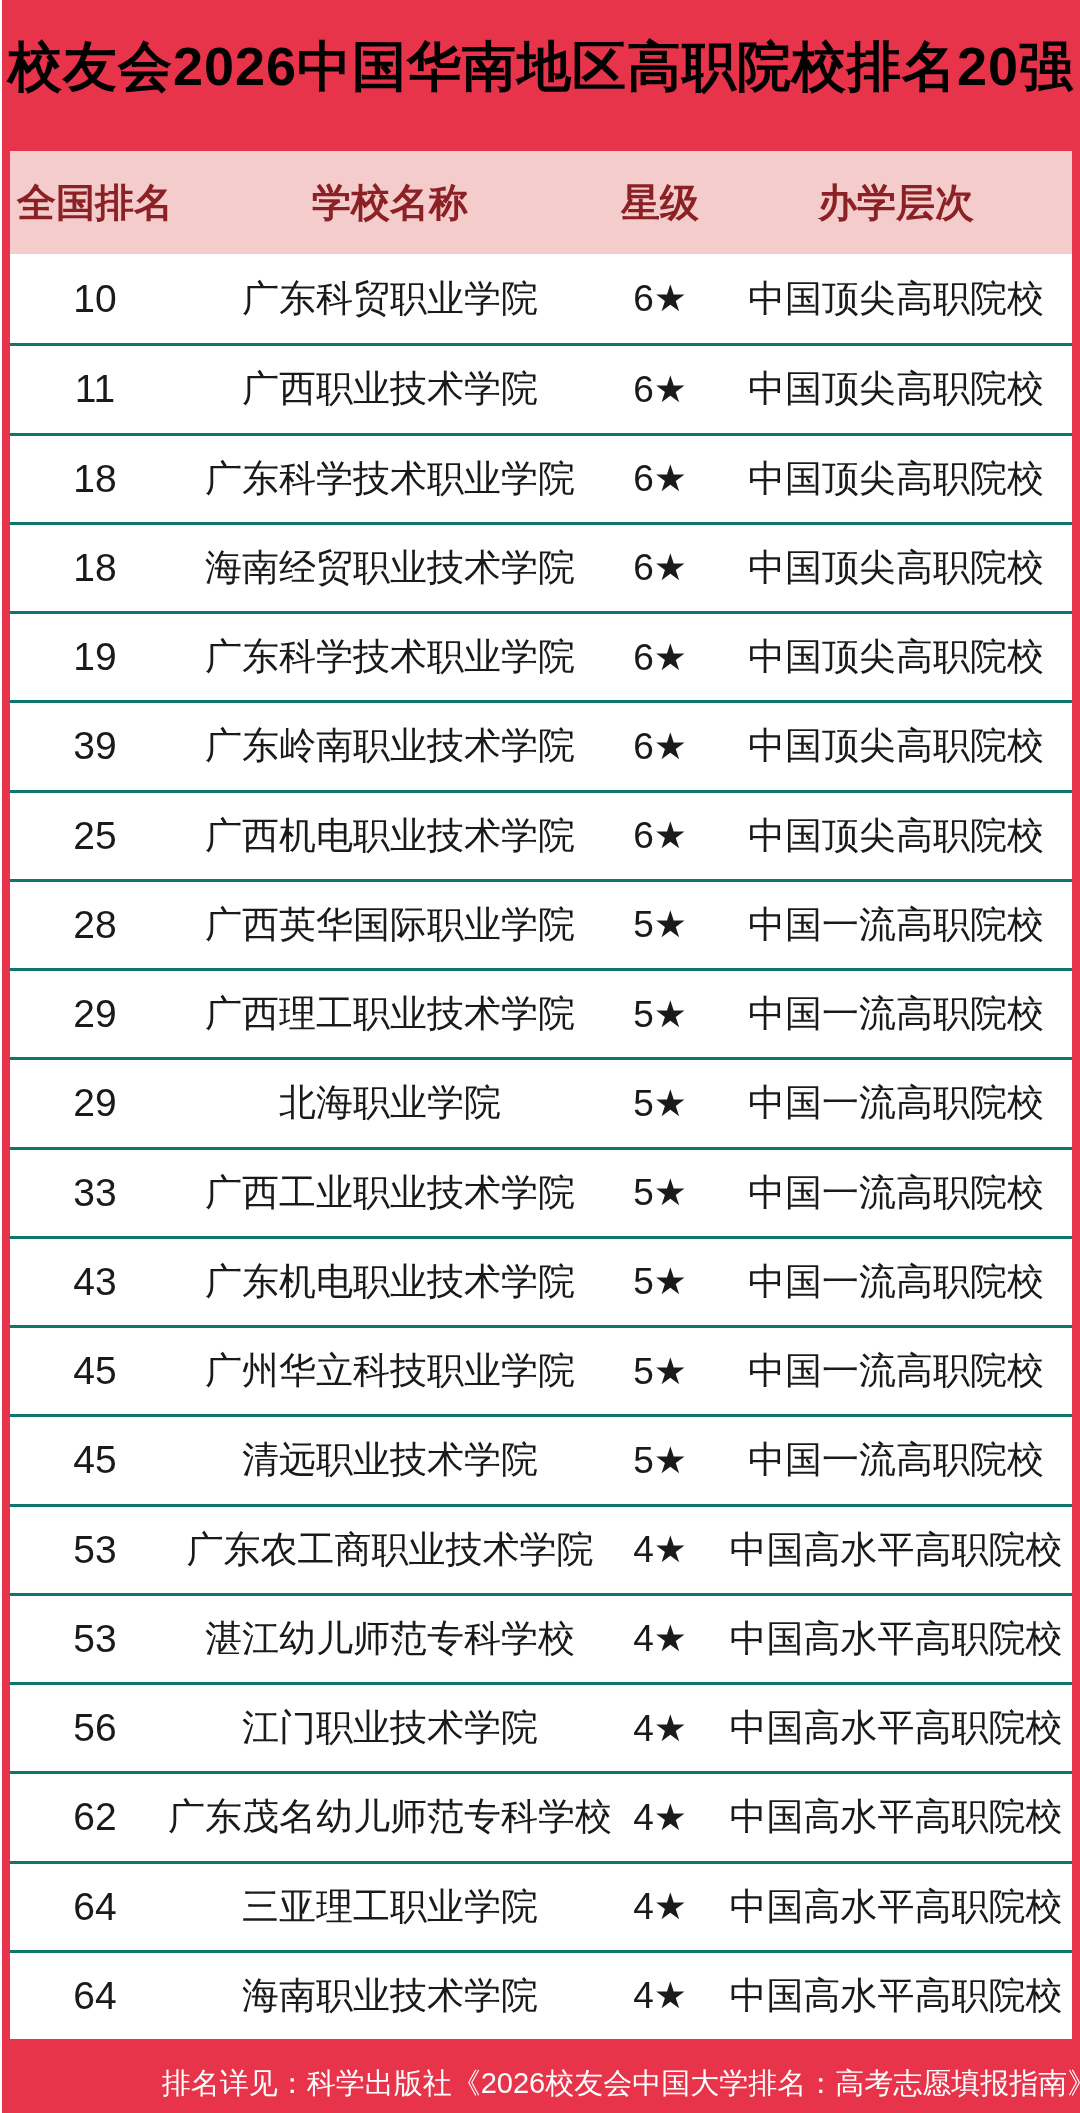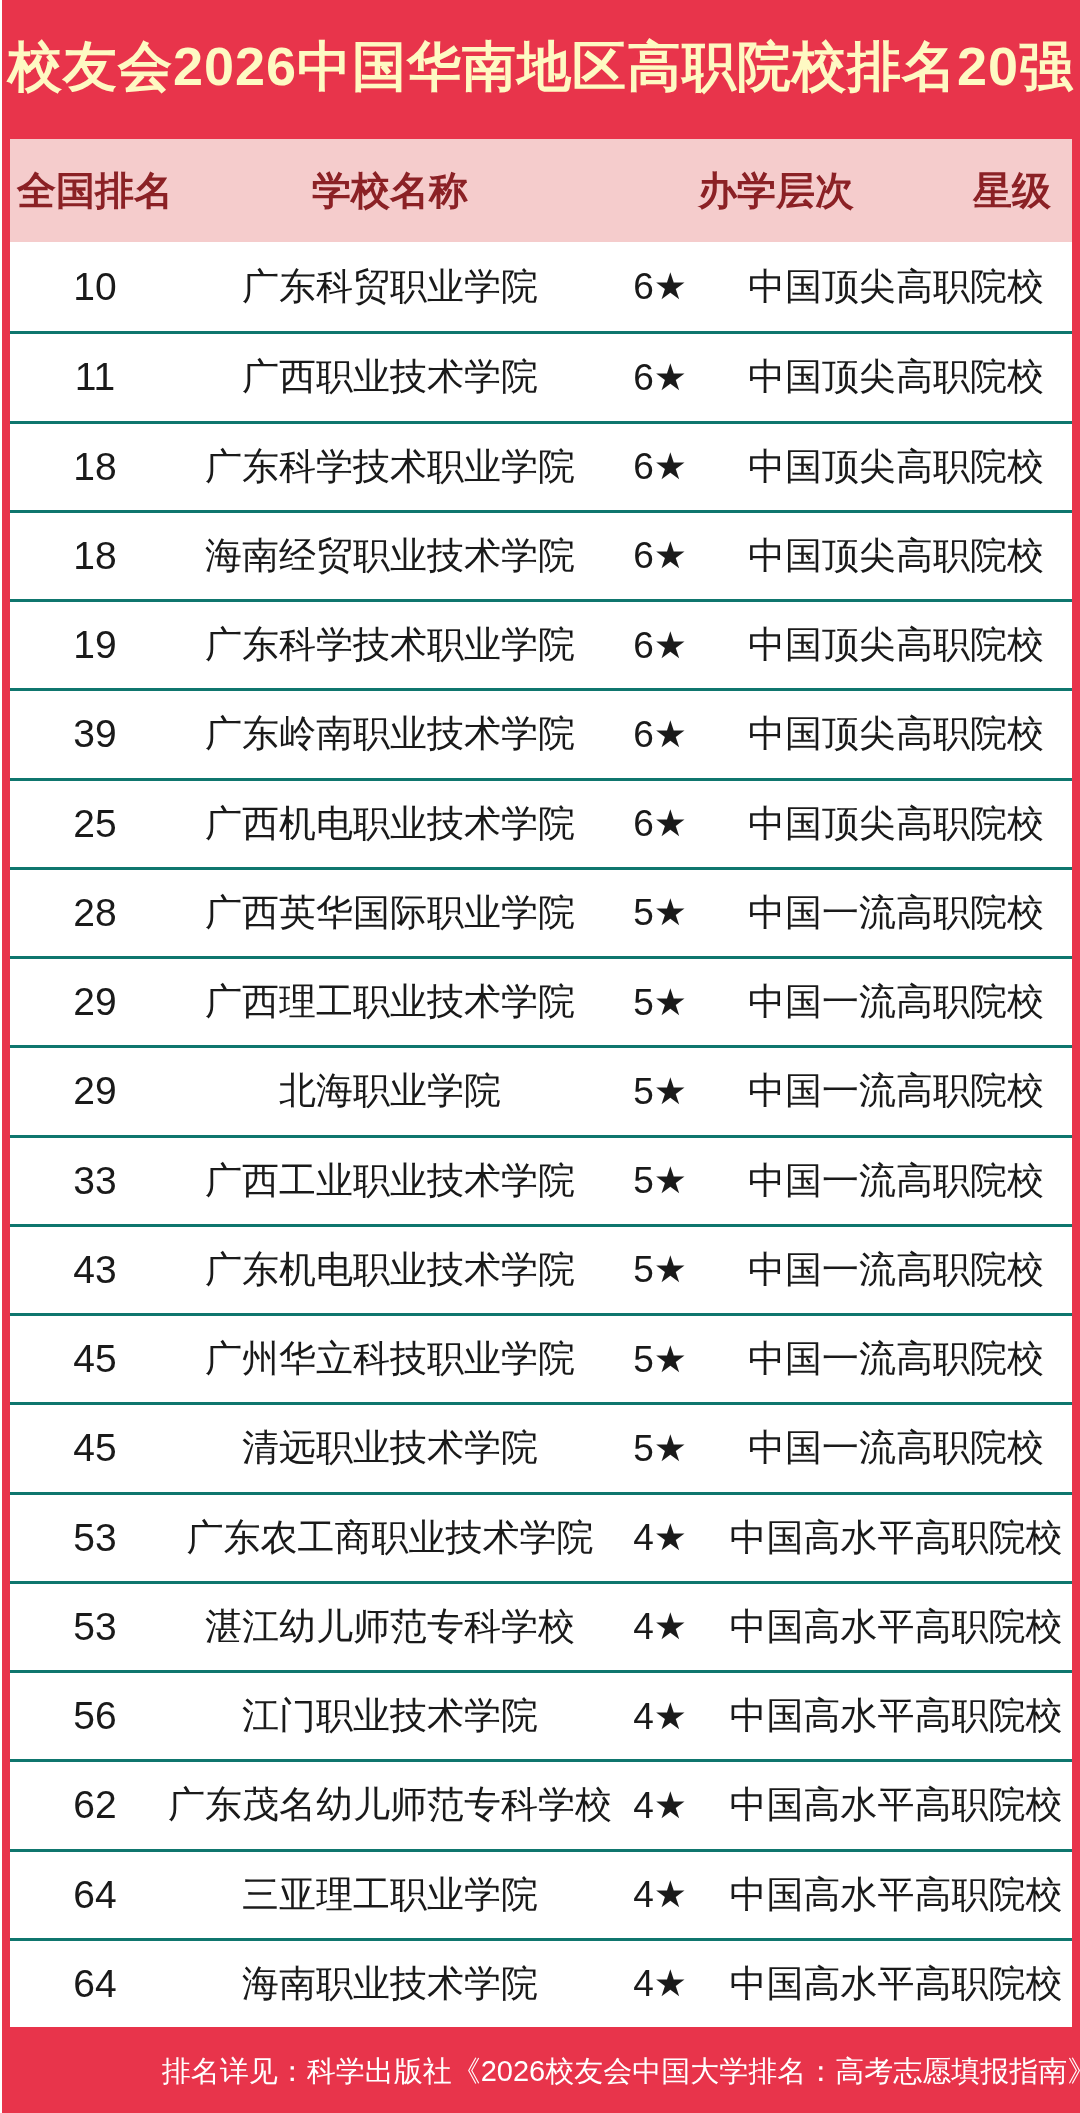--- a/index.html
+++ b/index.html
@@ -23,30 +23,30 @@
   
   .title-bar {
     height: 135px;
     flex: 0 0 auto;
     display: flex;
     align-items: center;
     justify-content: center;
   }
   .title-bar h1 {
     margin: 0;
-    color: #fef9c3;
+    color: #000000;
     font-size: 54px;
     font-weight: 900;
     letter-spacing: 1px;
     white-space: nowrap;
   }
   
   .card {
     flex: 0 0 auto;
-    margin: 4px 8px;
+    margin: 16px 8px;
     display: flex;
     flex-direction: column;
   }
   .thead {
     height: 103px;
     background: #F5CCCC;
     display: flex;
     align-items: stretch;
   }
   .thead .cell {
@@ -105,22 +105,22 @@
 <div class="poster">
 
   <header class="title-bar">
     <h1>校友会2026中国华南地区高职院校排名20强</h1>
   </header>
 
   <div class="card">
     <div class="thead">
       <div class="cell c-rank">全国排名</div>
       <div class="cell c-school">学校名称</div>
+      <div class="cell c-star">星级</div>
       <div class="cell c-level">办学层次</div>
-      <div class="cell c-star">星级</div>
     </div>
     <div class="tbody" id="table-body">
   <div class="trow">
     <div class="cell c-rank">10</div>
     <div class="cell c-school">广东科贸职业学院</div>
     <div class="cell c-star">6★</div>
     <div class="cell c-level">中国顶尖高职院校</div>
   </div>
 
   <div class="trow">

